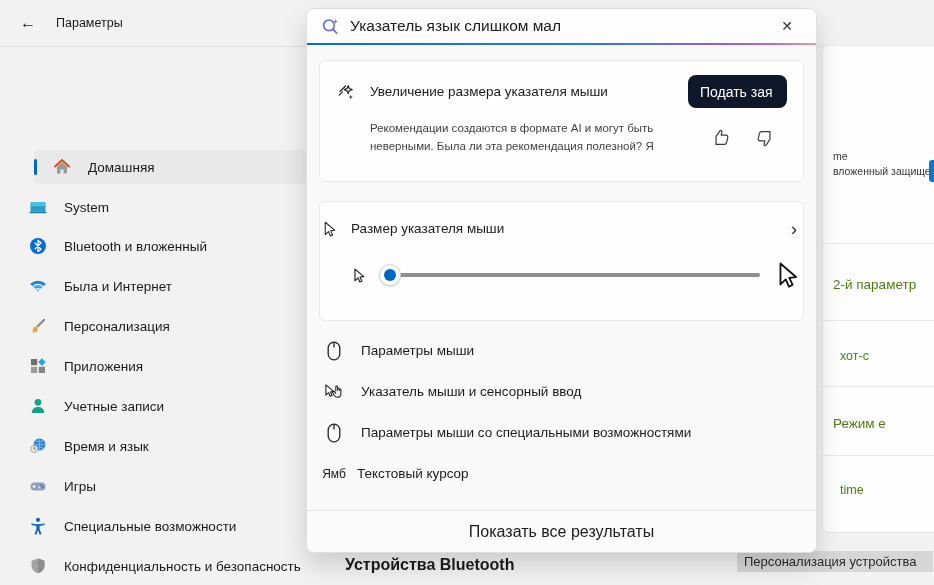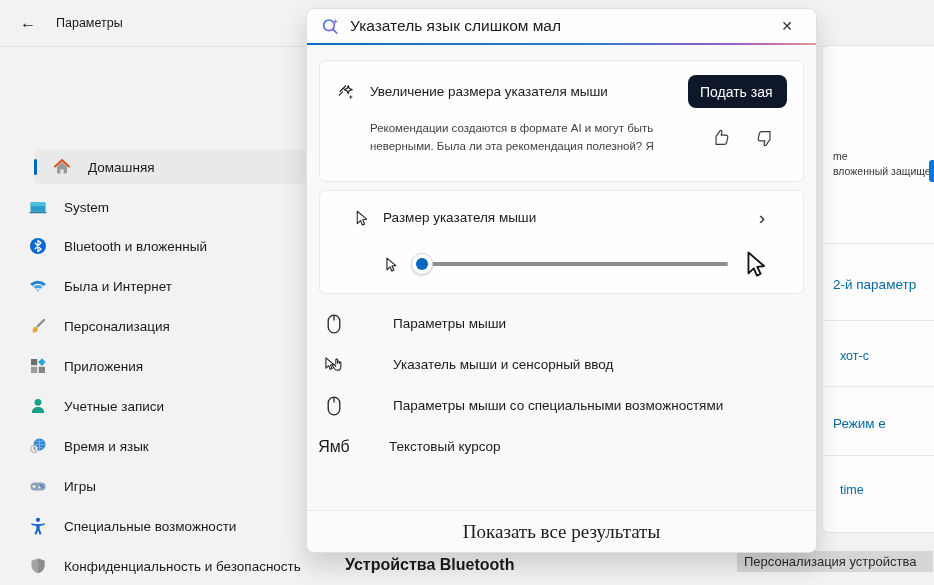--- a/index.html
+++ b/index.html
@@ -23,21 +23,21 @@
   .nav-item.selected::before { content:""; position:absolute; left:0; top:9px; width:3px; height:16px;
     border-radius:2px; background:#0067c4; }
   .nav-icon { width:20px; height:20px; margin-left:18px; flex:0 0 20px; }
   .nav-label { font-size:13.5px; margin-left:16px; white-space:nowrap; }
 
   
   .bg-heading { position:absolute; left:345px; top:556px; font-size:16px; font-weight:700; z-index:1; }
   .right-panel { position:absolute; left:822px; top:45px; width:112px; height:488px;
     background:#fdfdfd; border:1px solid #e6e6e6; border-right:none; border-radius:6px 0 0 6px; z-index:1; }
   .rp-sep { position:absolute; left:822px; width:112px; height:1px; background:#e8e8e8; z-index:2; }
-  .rp-text { position:absolute; z-index:2; white-space:nowrap; color:#0369a1; }
+  .rp-text { position:absolute; z-index:2; white-space:nowrap; color:#4d7c0f; }
   .rp-small { font-size:10.5px; color:#3a3a3a; }
   .rp-row { font-size:13.5px; }
   .rp-row-sm { font-size:12.5px; }
   .blue-sliver { position:absolute; left:929px; top:160px; width:5px; height:22px;
     background:#0b78d4; border-radius:3px 0 0 3px; z-index:2; }
   .bg-highlight { position:absolute; left:737px; top:551px; width:196px; height:21px;
     background:#d6d6d6; z-index:1; font-size:13px; color:#2b2b2b; display:flex; align-items:center;
     padding-left:7px; white-space:nowrap; overflow:hidden; }
 
   
@@ -56,42 +56,42 @@
   .c1-row1 { display:flex; align-items:center; }
   .c1-title { font-size:13.5px; margin-left:14px; flex:1; white-space:nowrap; }
   .apply-btn { background:#0f172a; color:#fff; border:none; border-radius:8px; height:33px;
     width:99px; font-size:14px; font-family:inherit; white-space:nowrap; overflow:hidden;
     padding:0 0 0 12px; text-align:left; cursor:pointer; flex:0 0 99px; }
   .c1-row2 { display:flex; margin-top:12px; align-items:center; }
   .disclaimer { font-size:11.5px; line-height:1.55; color:#3f3f3f; width:335px; margin-left:34px; }
   .thumbs { margin-left:auto; display:flex; gap:20px; margin-right:12px; }
   .thumb-btn { width:22px; height:22px; cursor:pointer; }
 
-  .card2 { margin-top:8px; height:104px; padding:17px 32px; }
+  .card2 { margin-top:19px; height:120px; padding:17px 0; }
   .c2-row1 { display:flex; align-items:center; }
   .c2-title { font-size:13.5px; margin-left:13px; flex:1; }
   .chevron { font-size:19px; color:#2b2b2b; margin-right:6px; line-height:1; cursor:pointer; }
   .slider-row { display:flex; align-items:center; margin-top:21px; margin-left:30px; margin-right:2px; }
   .slider { position:relative; flex:1; height:22px; margin-left:12px; margin-right:10px; cursor:pointer; }
   .slider-track { position:absolute; left:10px; right:0; top:9px; height:4px; background:#8f8f8f; border-radius:2px; }
   .slider-thumb { position:absolute; left:0; top:0; width:22px; height:22px; background:#fff;
     border:1px solid #d6d6d6; border-radius:50%; box-shadow:0 1px 2px rgba(0,0,0,.15); cursor:grab; }
   .slider-thumb::after { content:""; position:absolute; left:4px; top:4px; width:12px; height:12px;
     background:#0067c0; border-radius:50%; }
   .big-cursor { margin-left:2px; }
 
   .results { padding:9px 16px 0; }
-  .result-row { height:41px; display:flex; align-items:center; cursor:pointer; border-radius:4px;gap:32px; }
+  .result-row { height:41px; display:flex; align-items:center; cursor:pointer; border-radius:4px; }
   .result-icon { width:22px; flex:0 0 22px; display:flex; justify-content:center; }
   .result-label { font-size:13.5px; margin-left:16px; white-space:nowrap; }
-  .glyph-icon { font-size:16px; color:#1b1b1b;text-align:center; }
+  .glyph-icon { font-size:12px; color:#1b1b1b;text-align:center; }
 
   .popup-footer { position:absolute; left:0; right:0; bottom:0; height:42px; border-top:1px solid #e4e4e4;
     background:#fbfbfb; display:flex; align-items:center; justify-content:center; cursor:pointer; }
-  .footer-label { font-size:19px;font-family:Liberation Serif, serif; }
+  .footer-label { font-size:16px; }
   svg { display:block; }
 </style>
 </head>
 <body>
 
 <div class="topbar">
   <div class="back-btn">←</div>
   <div class="app-title">Параметры</div>
 </div>
 

